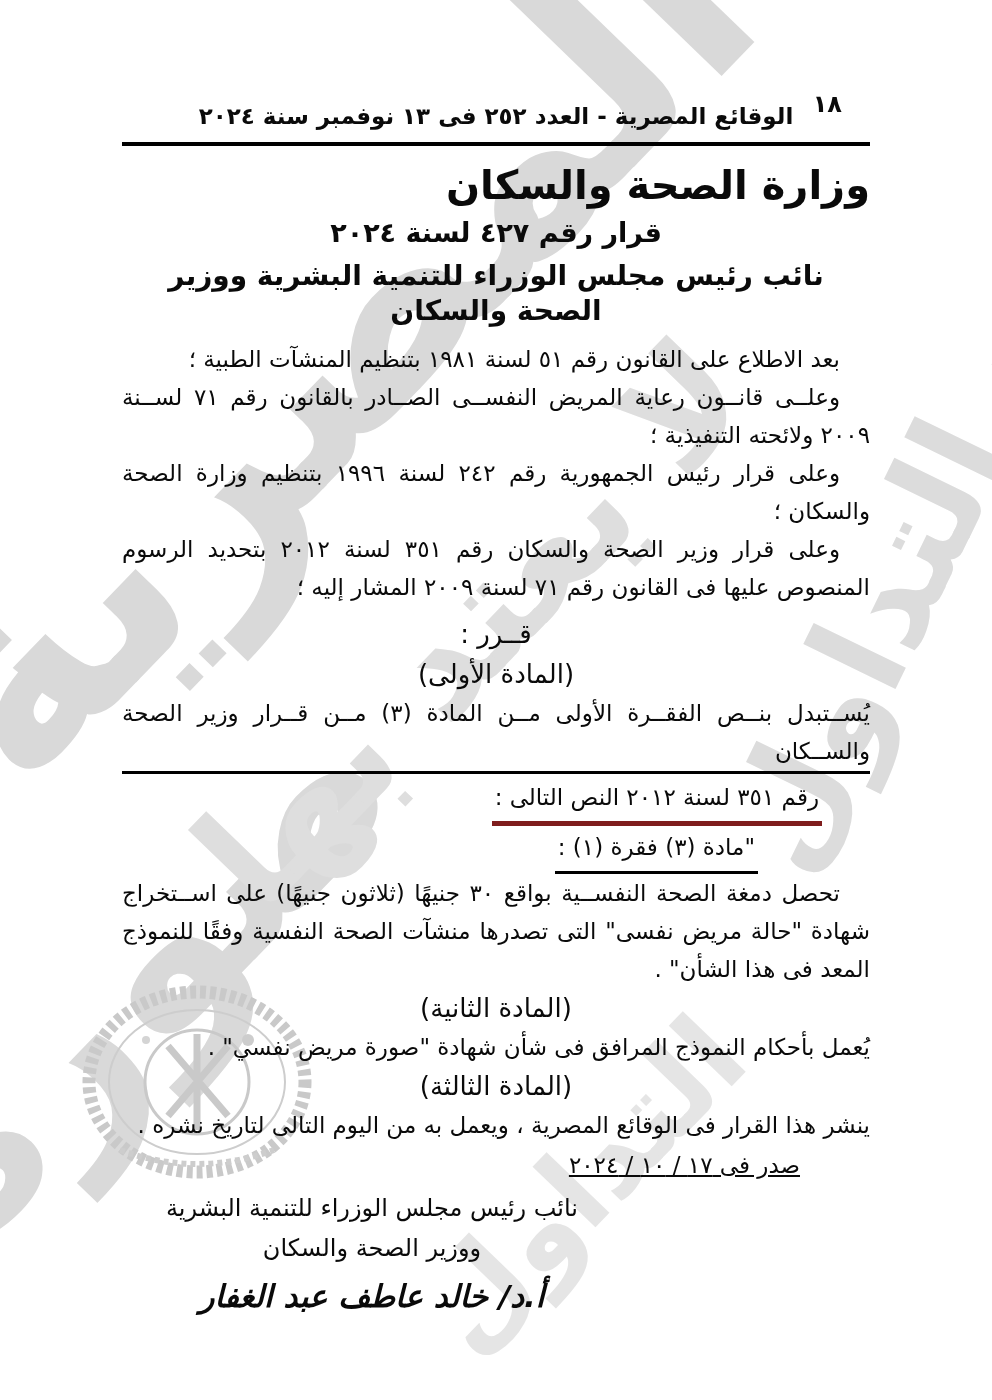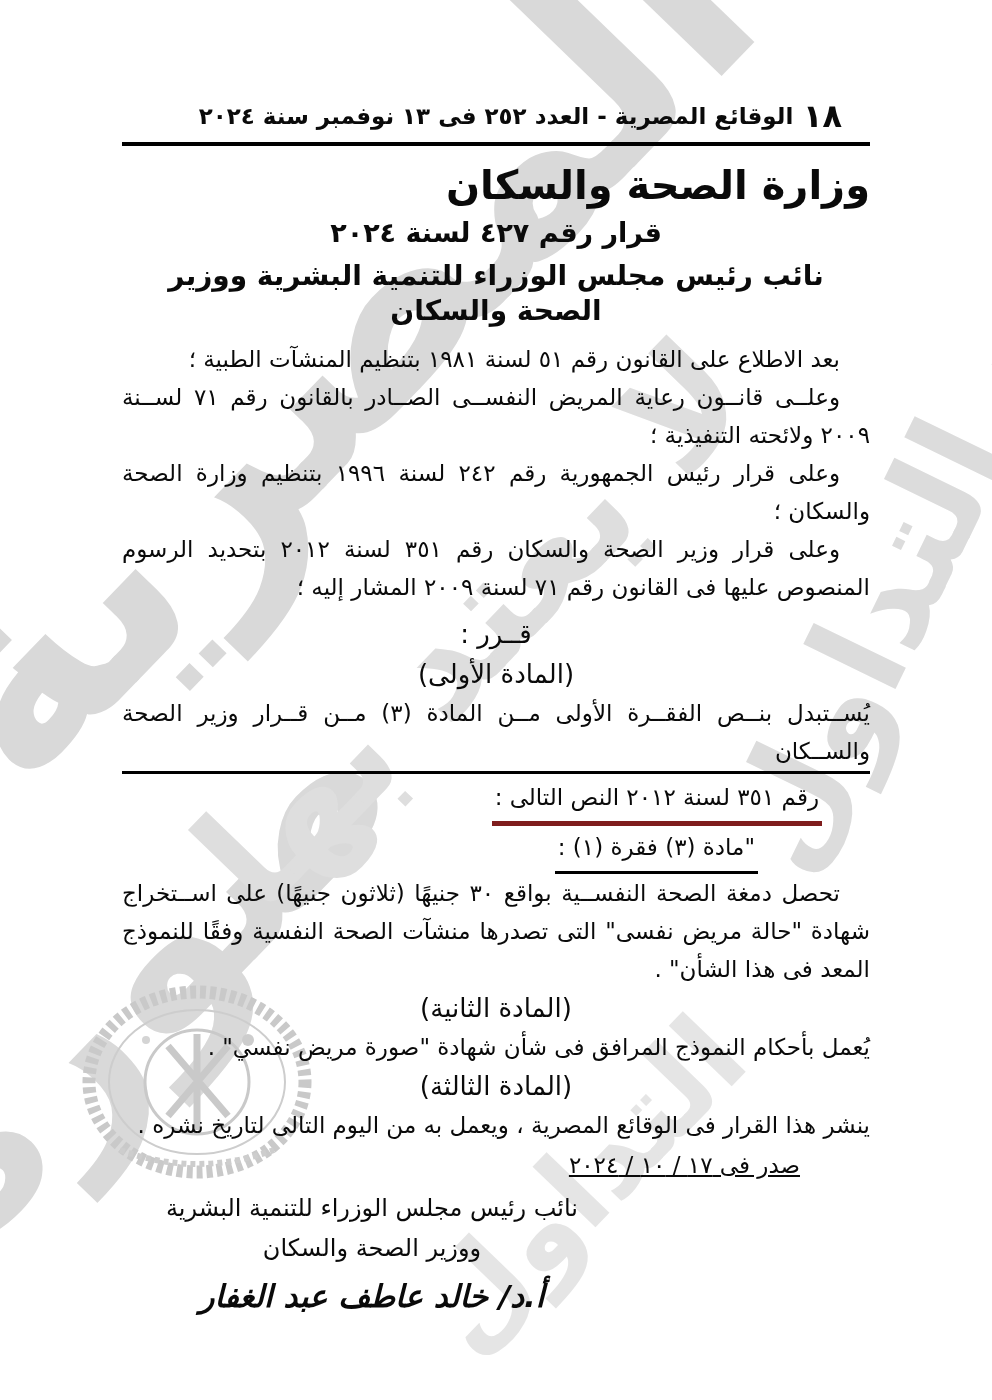--- a/index.html
+++ b/index.html
@@ -22,21 +22,21 @@
   .wm1{font-size:270px;left:-140px;top:640px;transform:rotate(-46deg);}
   .wm2{font-size:230px;left:-170px;top:1120px;transform:rotate(-46deg);}
   .wm3{font-size:150px;left:170px;top:830px;transform:rotate(-46deg);color:#dedede;}
   .wm4{font-size:135px;left:700px;top:830px;transform:rotate(-64deg);color:#dcdcdc;}
   .wm5{font-size:115px;left:400px;top:1290px;transform:rotate(-46deg);color:#e5e5e5;}
   .seal{position:absolute;left:80px;top:982px;width:235px;height:200px;}
   
   .content{position:relative;z-index:1;margin:0 122px;}
   .header{position:relative;padding-top:100px;}
   .gazette-title{font-size:23px;font-weight:bold;text-align:center;line-height:32px;}
-  .page-number{position:absolute;right:28px;bottom:0;font-size:32px;font-weight:bold;line-height:32px;}
+  .page-number{position:absolute;right:28px;bottom:12px;font-size:24px;font-weight:bold;line-height:32px;}
   .header-rule{border-bottom:4px solid #000;margin-top:10px;}
   .ministry{font-size:40px;font-weight:bold;margin:14px 0 6px;line-height:1.25;}
   .decree-no{font-size:27px;font-weight:bold;text-align:center;margin:2px 0 0;line-height:1.25;}
   .issuer{font-size:28px;font-weight:bold;text-align:center;margin:8px 0 0;line-height:1.25;}
   .body-p{margin:0;font-size:23px;line-height:38px;text-align:justify;}
   .body-p.first{margin-top:12px;}
   .indent{text-indent:30px;}
   .center-bold{text-align:center;font-weight:normal;font-size:26px;line-height:40px;}
   .decided{margin-top:8px;letter-spacing:1px;}
   .u-full{border-bottom:3px solid #000;padding-bottom:1px;margin-bottom:4px;}

